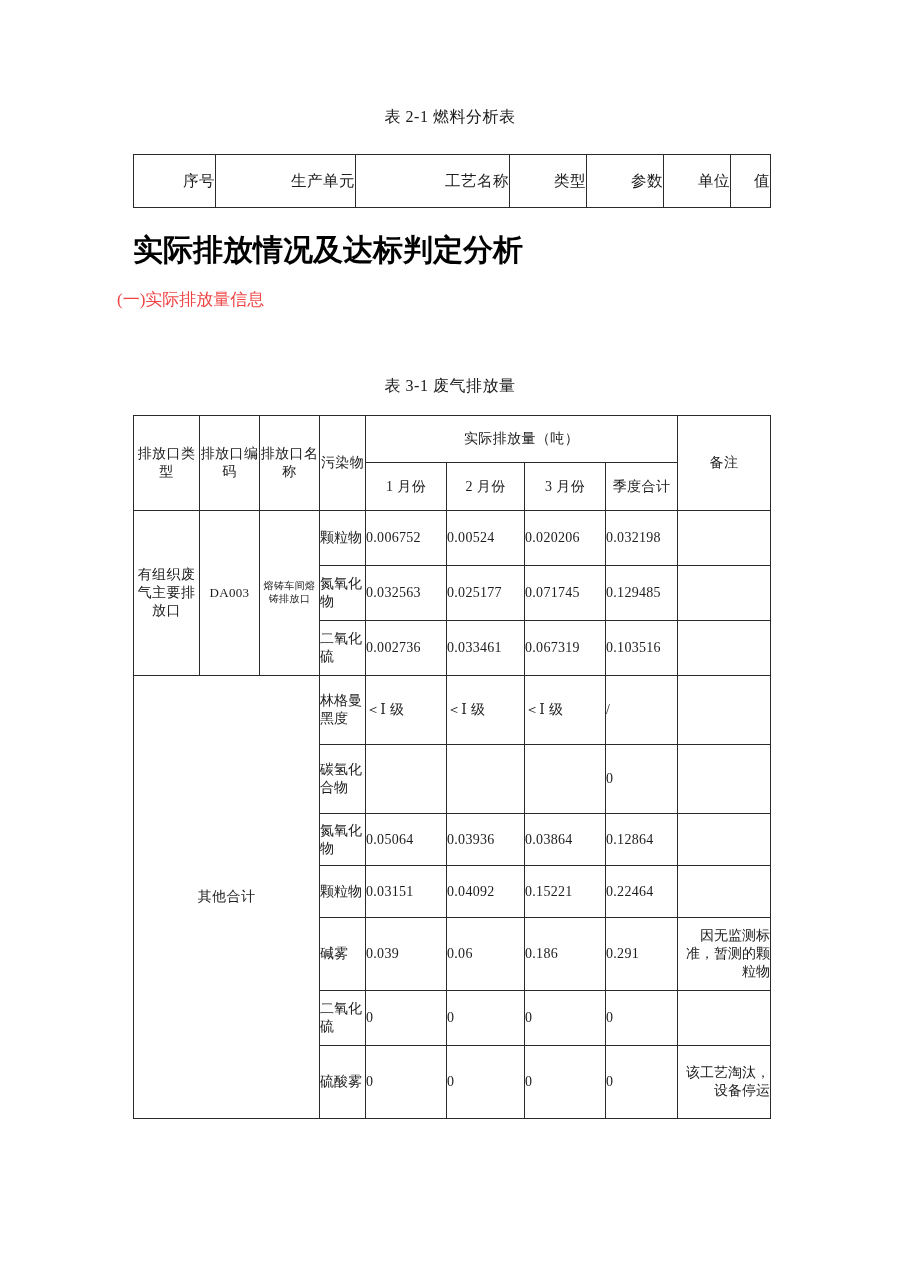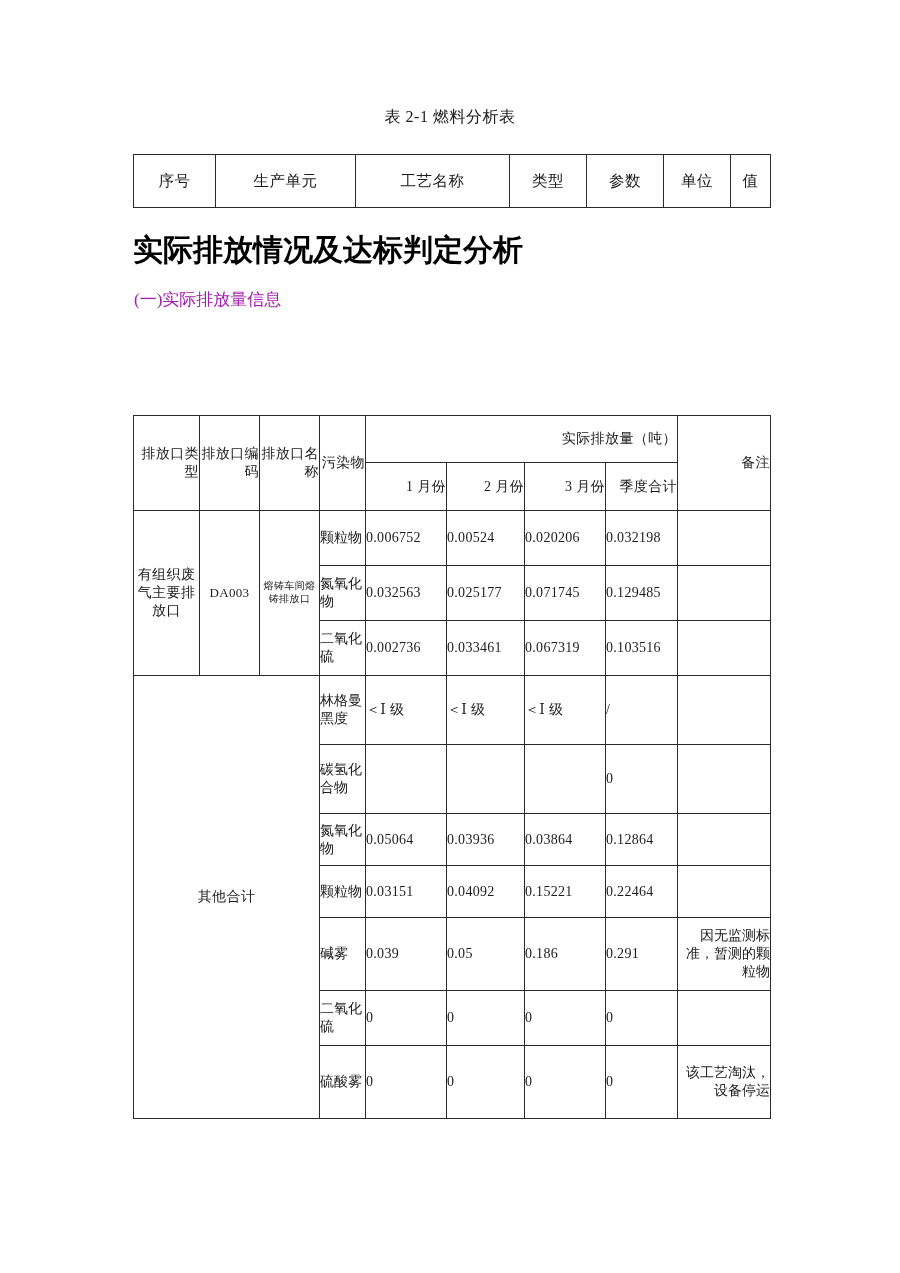--- a/index.html
+++ b/index.html
@@ -43,25 +43,25 @@
     top: 230px;
     font-family: "DejaVu Sans", "Liberation Sans", sans-serif;
     font-weight: bold;
     font-size: 30px;
     letter-spacing: 0px;
     color: #000;
     white-space: nowrap;
   }
   .h2-heading {
     position: absolute;
-    left: 134px;
+    left: 117px;
     top: 288px;
     font-family: "Liberation Serif", "DejaVu Serif", serif;
     font-size: 17px;
-    color: #a21caf;
+    color: #ef4444;
     white-space: nowrap;
   }
 
   
   table.doc-table {
     position: absolute;
     border-collapse: collapse;
     table-layout: fixed;
     font-family: "Liberation Serif", "DejaVu Serif", serif;
     color: #1c1c1c;
@@ -77,36 +77,36 @@
   }
 
   
   #table-2-1 {
     left: 133px;
     top: 154px;
     width: 637px;
   }
   #table-2-1 td {
     height: 52px;
-    text-align: center;
+    text-align: right;
     font-size: 15.5px;
     letter-spacing: 0.5px;
   }
 
   
   #table-3-1 {
     left: 133px;
     top: 415px;
     width: 637px;
   }
   #table-3-1 td {
     font-size: 14px;
   }
   .hd {
-    text-align: right;
+    text-align: center;
     letter-spacing: 0.4px;
     font-size: 14.5px;
     padding: 2px 1px;
   }
   .cellpad-c {
     text-align: center;
     padding: 3px 2px;
   }
   .num {
     text-align: left;
@@ -162,20 +162,21 @@
         <td>参数</td>
         <td>单位</td>
         <td>值</td>
       </tr>
     </tbody>
   </table>
 
   <div class="h1-heading">实际排放情况及达标判定分析</div>
   <div class="h2-heading">(一)实际排放量信息</div>
 
+  <div class="caption" id="caption-3-1">表 3-1 废气排放量</div>
 
   <table class="doc-table" id="table-3-1">
     <colgroup>
       <col style="width:66px">
       <col style="width:60px">
       <col style="width:60px">
       <col style="width:46px">
       <col style="width:81px">
       <col style="width:78px">
       <col style="width:81px">
@@ -263,21 +264,21 @@
         <td class="num">0.03151</td>
         <td class="num">0.04092</td>
         <td class="num">0.15221</td>
         <td class="num">0.22464</td>
         <td class="remark"></td>
       </tr>
 
       <tr>
         <td class="pol" style="height:72px">碱雾</td>
         <td class="num">0.039</td>
-        <td class="num">0.05</td>
+        <td class="num">0.06</td>
         <td class="num">0.186</td>
         <td class="num">0.291</td>
         <td class="remark">因无监测标准，暂测的颗粒物</td>
       </tr>
 
       <tr>
         <td class="pol" style="height:54px">二氧化硫</td>
         <td class="num">0</td>
         <td class="num">0</td>
         <td class="num">0</td>

